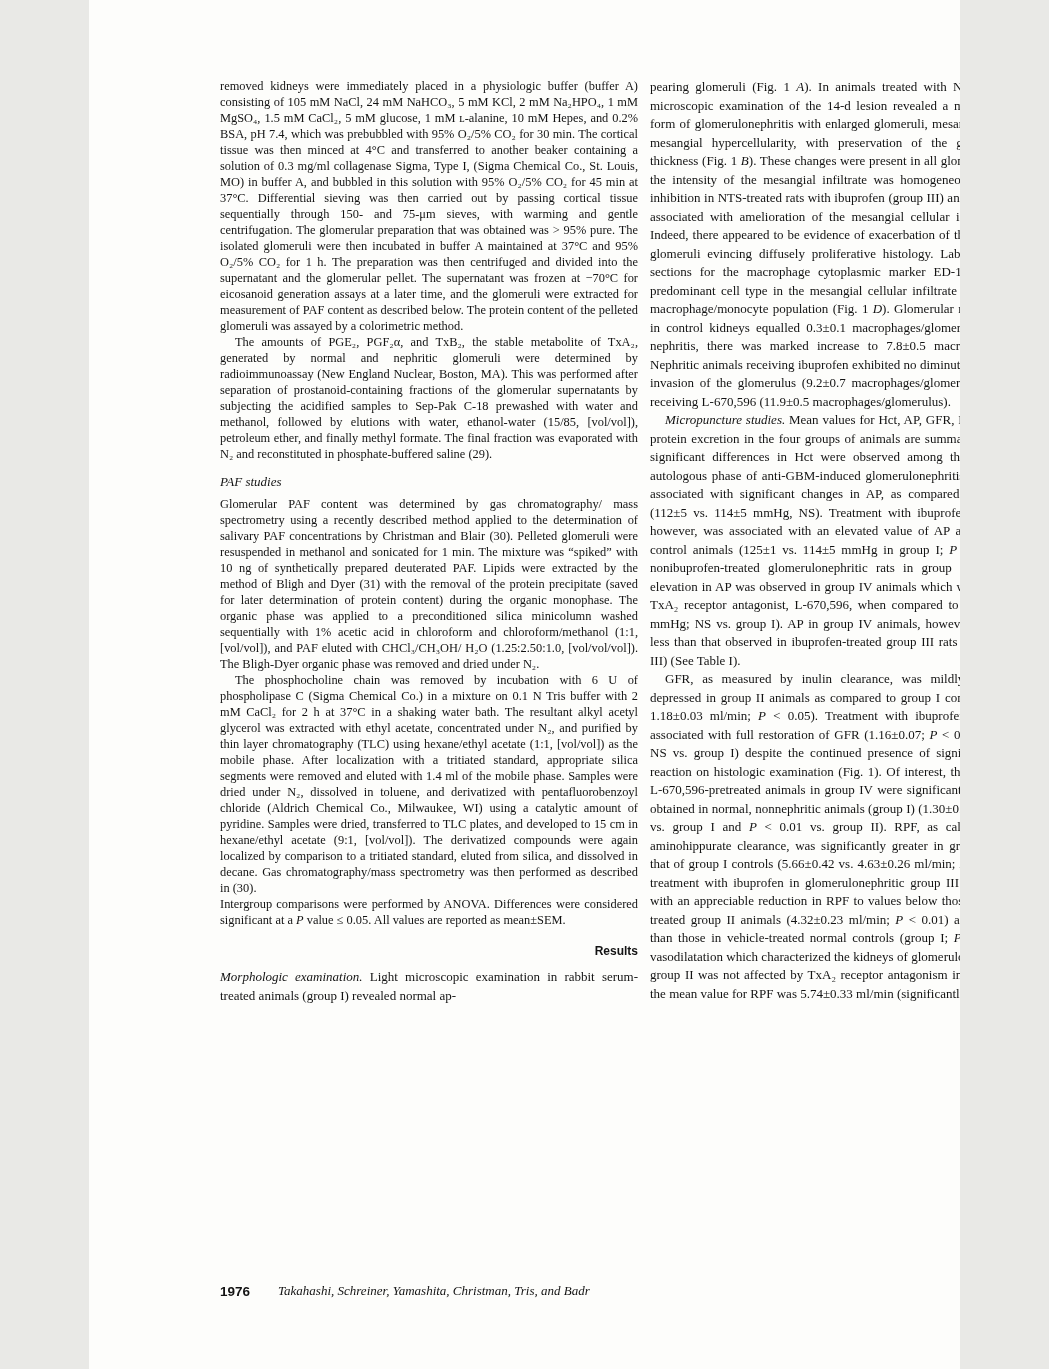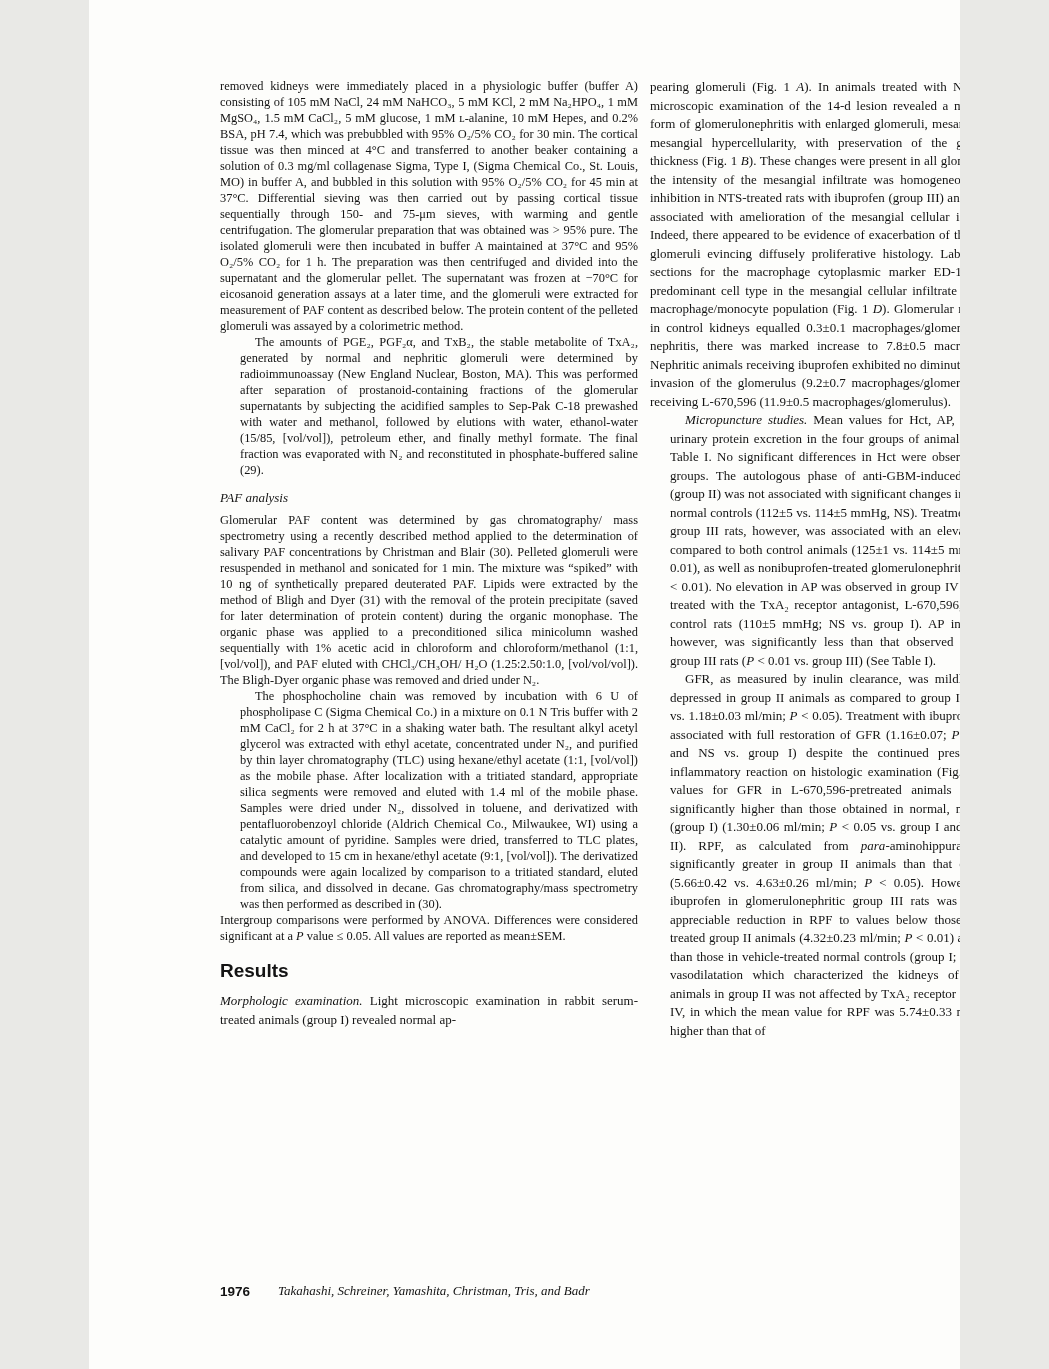--- a/index.html
+++ b/index.html
@@ -17,34 +17,34 @@
     position: absolute;
     left: 131px;
     top: 78px;
     width: 848px;
     display: flex;
     gap: 12px;
   }
   .column { width: 418px; text-align: justify; }
   .para { font-size: 12.4px; line-height: 16px; }
   .para.large { font-size: 13px; line-height: 18.5px; }
-  .para.indent { text-indent: 15px; margin-left: 20px; }
+  .para.indent { text-indent: 15px; }
   .subheading {
     font-family: "Liberation Serif", serif;
     font-style: italic;
     font-weight: normal;
     font-size: 13px;
     text-align: left;
     margin: 12px 0 6px 0;
   }
   .section-heading {
     font-family: "Liberation Sans", sans-serif;
     font-weight: bold;
-    font-size: 19px;
-    text-align: left;
+    font-size: 12px;
+    text-align: right;
     margin: 16px 0 10px 0;
   }
   .footer {
     position: absolute;
     left: 131px;
     top: 1283px;
     width: 848px;
     display: flex;
     align-items: center;
     gap: 28px;
@@ -61,21 +61,21 @@
   i { font-style: italic; }
 </style>
 </head>
 <body>
 
 <div class="page">
   <div class="content">
     <div class="column">
         <p class="para">removed kidneys were immediately placed in a physiologic buffer (buffer A) consisting of 105 mM NaCl, 24 mM NaHCO₃, 5 mM KCl, 2 mM Na₂HPO₄, 1 mM MgSO₄, 1.5 mM CaCl₂, 5 mM glucose, 1 mM ʟ-alanine, 10 mM Hepes, and 0.2% BSA, pH 7.4, which was prebubbled with 95% O₂/5% CO₂ for 30 min. The cortical tissue was then minced at 4°C and transferred to another beaker containing a solution of 0.3 mg/ml collagenase Sigma, Type I, (Sigma Chemical Co., St. Louis, MO) in buffer A, and bubbled in this solution with 95% O₂/5% CO₂ for 45 min at 37°C. Differential sieving was then carried out by passing cortical tissue sequentially through 150- and 75-μm sieves, with warming and gentle centrifugation. The glomerular preparation that was obtained was &gt; 95% pure. The isolated glomeruli were then incubated in buffer A maintained at 37°C and 95% O₂/5% CO₂ for 1 h. The preparation was then centrifuged and divided into the supernatant and the glomerular pellet. The supernatant was frozen at −70°C for eicosanoid generation assays at a later time, and the glomeruli were extracted for measurement of PAF content as described below. The protein content of the pelleted glomeruli was assayed by a colorimetric method.</p>
         <p class="para indent">The amounts of PGE₂, PGF₂α, and TxB₂, the stable metabolite of TxA₂, generated by normal and nephritic glomeruli were determined by radioimmunoassay (New England Nuclear, Boston, MA). This was performed after separation of prostanoid-containing fractions of the glomerular supernatants by subjecting the acidified samples to Sep-Pak C-18 prewashed with water and methanol, followed by elutions with water, ethanol-water (15/85, [vol/vol]), petroleum ether, and finally methyl formate. The final fraction was evaporated with N₂ and reconstituted in phosphate-buffered saline (29).</p>
-        <h3 class="subheading">PAF analysis</h3>
+        <h3 class="subheading">PAF studies</h3>
         <p class="para">Glomerular PAF content was determined by gas chromatography/ mass spectrometry using a recently described method applied to the determination of salivary PAF concentrations by Christman and Blair (30). Pelleted glomeruli were resuspended in methanol and sonicated for 1 min. The mixture was “spiked” with 10 ng of synthetically prepared deuterated PAF. Lipids were extracted by the method of Bligh and Dyer (31) with the removal of the protein precipitate (saved for later determination of protein content) during the organic monophase. The organic phase was applied to a preconditioned silica minicolumn washed sequentially with 1% acetic acid in chloroform and chloroform/methanol (1:1, [vol/vol]), and PAF eluted with CHCl₃/CH₃OH/ H₂O (1.25:2.50:1.0, [vol/vol/vol]). The Bligh-Dyer organic phase was removed and dried under N₂.</p>
         <p class="para indent">The phosphocholine chain was removed by incubation with 6 U of phospholipase C (Sigma Chemical Co.) in a mixture on 0.1 N Tris buffer with 2 mM CaCl₂ for 2 h at 37°C in a shaking water bath. The resultant alkyl acetyl glycerol was extracted with ethyl acetate, concentrated under N₂, and purified by thin layer chromatography (TLC) using hexane/ethyl acetate (1:1, [vol/vol]) as the mobile phase. After localization with a tritiated standard, appropriate silica segments were removed and eluted with 1.4 ml of the mobile phase. Samples were dried under N₂, dissolved in toluene, and derivatized with pentafluorobenzoyl chloride (Aldrich Chemical Co., Milwaukee, WI) using a catalytic amount of pyridine. Samples were dried, transferred to TLC plates, and developed to 15 cm in hexane/ethyl acetate (9:1, [vol/vol]). The derivatized compounds were again localized by comparison to a tritiated standard, eluted from silica, and dissolved in decane. Gas chromatography/mass spectrometry was then performed as described in (30).</p>
         <p class="para">Intergroup comparisons were performed by ANOVA. Differences were considered significant at a <i>P</i> value ≤ 0.05. All values are reported as mean±SEM.</p>
         <h2 class="section-heading">Results</h2>
         <p class="para large"><i>Morphologic examination.</i> Light microscopic examination in rabbit serum-treated animals (group I) revealed normal ap-</p>
       </div>
     <div class="column">
         <p class="para large">pearing glomeruli (Fig. 1 <i>A</i>). In animals treated with NTS (group II) light microscopic examination of the 14-d lesion revealed a mesangioproliferative form of glomerulonephritis with enlarged glomeruli, mesangial expansion, and mesangial hypercellularity, with preservation of the glomerular capillary thickness (Fig. 1 <i>B</i>). These changes were present in all glomeruli examined and the intensity of the mesangial infiltrate was homogeneous. Cyclooxygenase inhibition in NTS-treated rats with ibuprofen (group III) and L-670,596 was not associated with amelioration of the mesangial cellular infiltrate (Fig. 1 <i>C</i>). Indeed, there appeared to be evidence of exacerbation of the lesion, with many glomeruli evincing diffusely proliferative histology. Labeling of glomerular sections for the macrophage cytoplasmic marker ED-1, revealed that the predominant cell type in the mesangial cellular infiltrate was composed of a macrophage/monocyte population (Fig. 1 <i>D</i>). Glomerular macrophage labeling in control kidneys equalled 0.3±0.1 macrophages/glomerulus. After 14 d of nephritis, there was marked increase to 7.8±0.5 macrophages/glomerulus. Nephritic animals receiving ibuprofen exhibited no diminution in the monocytic invasion of the glomerulus (9.2±0.7 macrophages/glomerulus), nor did those receiving L-670,596 (11.9±0.5 macrophages/glomerulus).</p>
         <p class="para large indent"><i>Micropuncture studies.</i> Mean values for Hct, AP, GFR, RPF, FF, and urinary protein excretion in the four groups of animals are summarized in Table I. No significant differences in Hct were observed among the four groups. The autologous phase of anti-GBM-induced glomerulonephritis (group II) was not associated with significant changes in AP, as compared to normal controls (112±5 vs. 114±5 mmHg, NS). Treatment with ibuprofen in group III rats, however, was associated with an elevated value of AP as compared to both control animals (125±1 vs. 114±5 mmHg in group I; <i>P</i> &lt; 0.01), as well as nonibuprofen-treated glomerulonephritic rats in group II (<i>P</i> &lt; 0.01). No elevation in AP was observed in group IV animals which were treated with the TxA₂ receptor antagonist, L-670,596, when compared to control rats (110±5 mmHg; NS vs. group I). AP in group IV animals, however, was significantly less than that observed in ibuprofen-treated group III rats (<i>P</i> &lt; 0.01 vs. group III) (See Table I).</p>
         <p class="para large indent">GFR, as measured by inulin clearance, was mildly, but significantly, depressed in group II animals as compared to group I controls (1.00±0.07 vs. 1.18±0.03 ml/min; <i>P</i> &lt; 0.05). Treatment with ibuprofen in group III was associated with full restoration of GFR (1.16±0.07; <i>P</i> &lt; 0.05 vs. group II and NS vs. group I) despite the continued presence of significant inflammatory reaction on histologic examination (Fig. 1). Of interest, the values for GFR in L-670,596-pretreated animals in group IV were significantly higher than those obtained in normal, nonnephritic animals (group I) (1.30±0.06 ml/min; <i>P</i> &lt; 0.05 vs. group I and <i>P</i> &lt; 0.01 vs. group II). RPF, as calculated from <i>para</i>-aminohippurate clearance, was significantly greater in group II animals than that of group I controls (5.66±0.42 vs. 4.63±0.26 ml/min; <i>P</i> &lt; 0.05). However, treatment with ibuprofen in glomerulonephritic group III rats was associated with an appreciable reduction in RPF to values below those observed in NTS-treated group II animals (4.32±0.23 ml/min; <i>P</i> &lt; 0.01) and significantly less than those in vehicle-treated normal controls (group I; <i>P</i> &lt; 0.05). The renal vasodilatation which characterized the kidneys of glomerulonephritic animals in group II was not affected by TxA₂ receptor antagonism in group IV, in which the mean value for RPF was 5.74±0.33 ml/min (significantly higher than that of</p>

